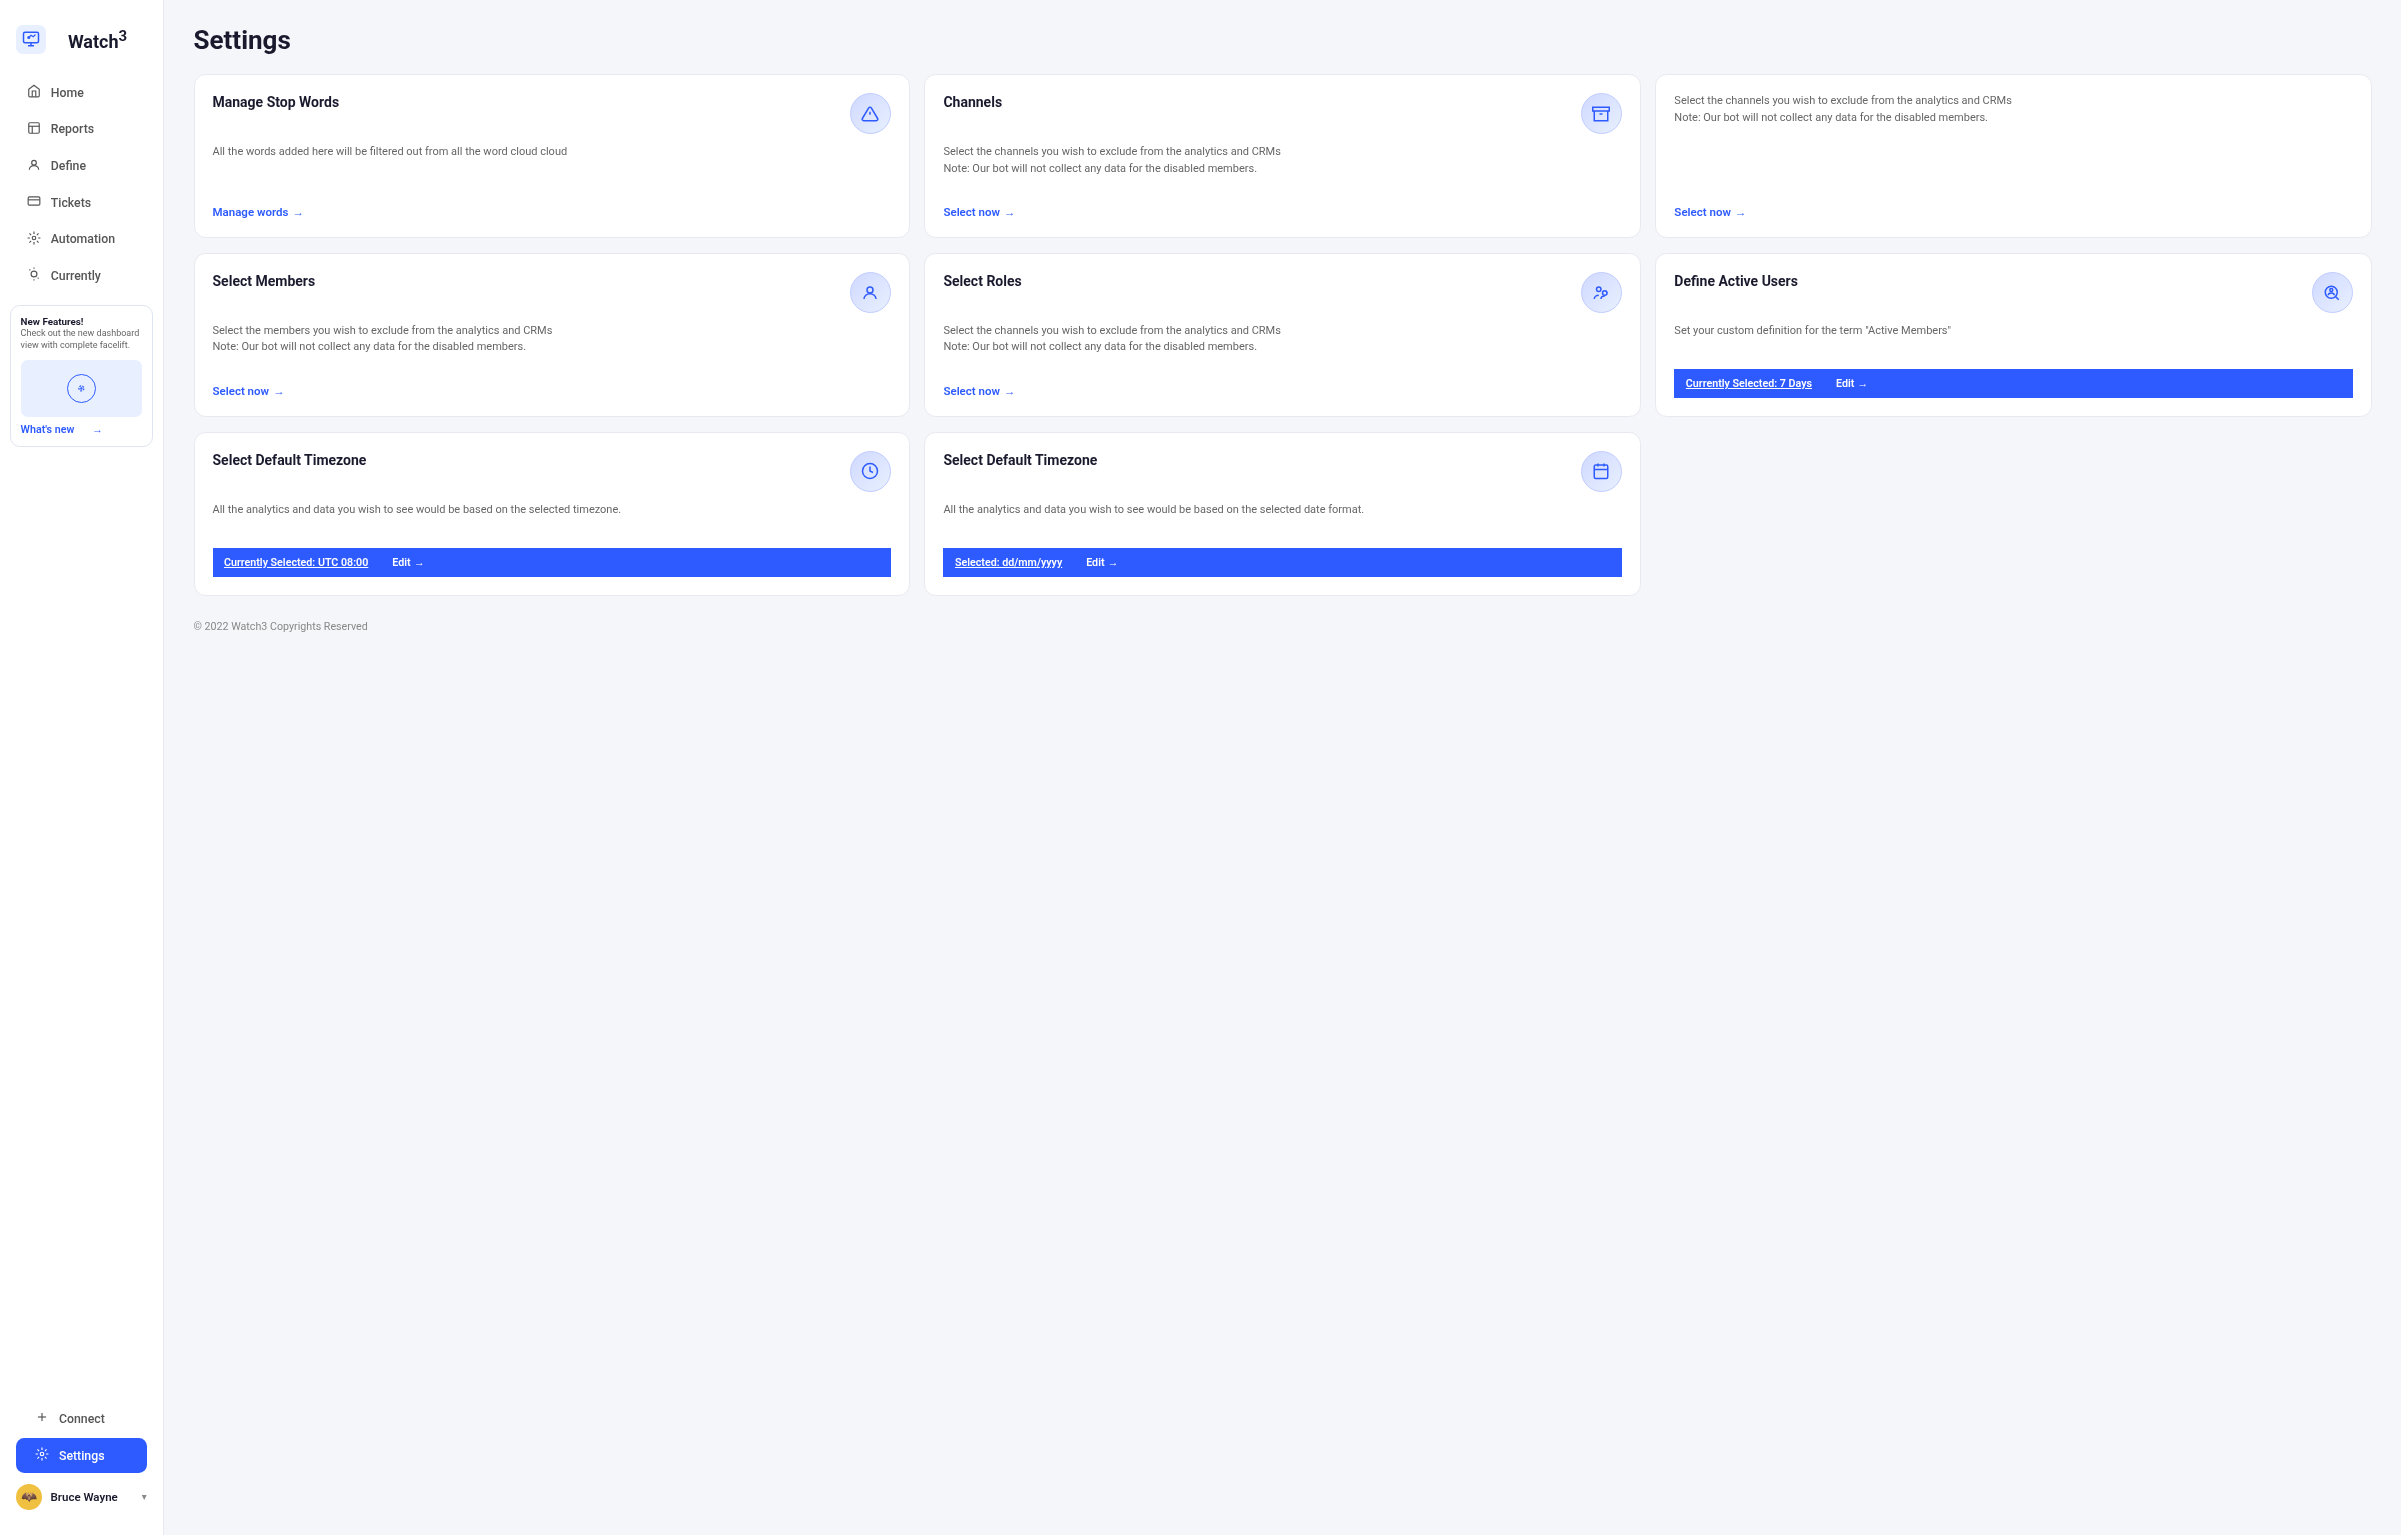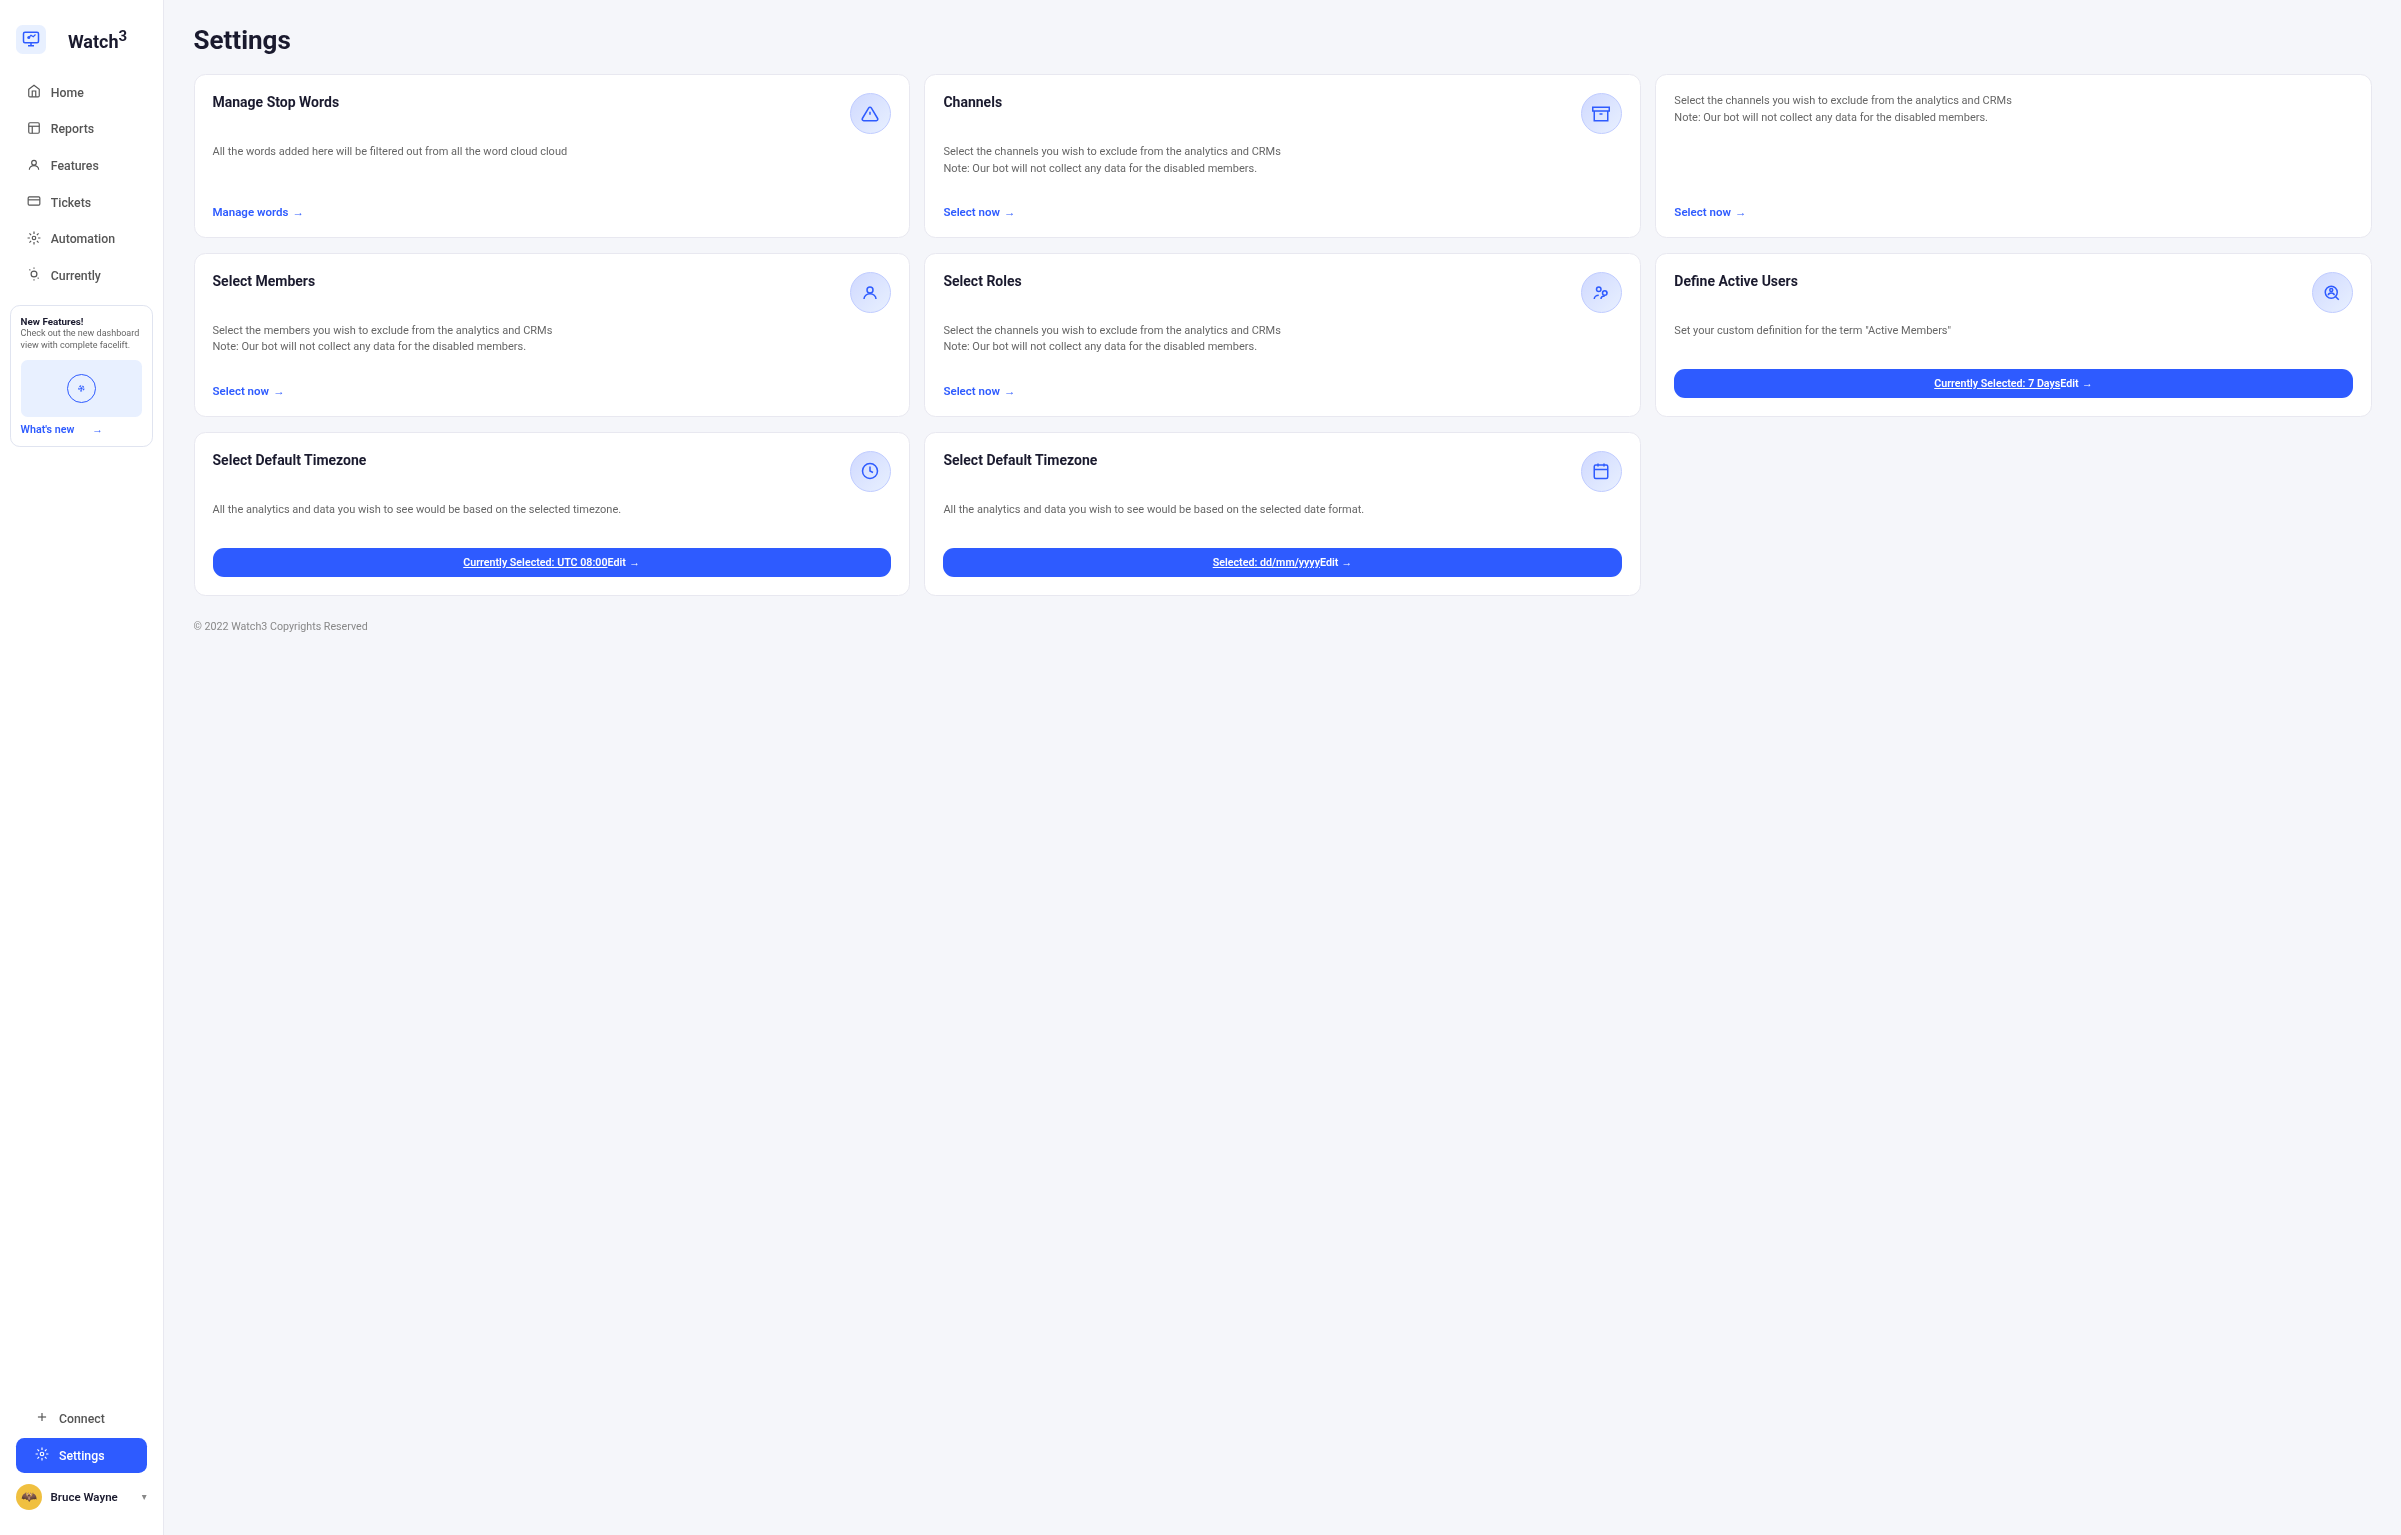--- a/index.html
+++ b/index.html
@@ -238,26 +238,27 @@
       font-weight: 600;
       cursor: pointer;
       display: flex;
       align-items: flex-start;
       gap: 4.1px;
       margin-top: auto;
     }
 
     .card-selected-bar {
       background: #2e5bff;
-      border-radius: 11px;
+      border-radius: 0;
       padding: 8.2px 11.5px;
       display: flex;
       align-items: center;
-      justify-content: center;
+      justify-content: flex-start;
       margin-top: auto;
+      gap: 24px;
     }
 
     .selected-label {
       color: #fff;
       font-size: 10.7px;
       font-weight: 600;
       text-decoration: underline;
       cursor: pointer;
     }
 
@@ -322,21 +323,21 @@
       </span>
       <span>Reports</span>
     </div>
     <div class="nav-item">
       <span class="nav-icon">
         <svg width="14" height="14" viewBox="0 0 24 24" fill="none" stroke="currentColor" stroke-width="2">
             <circle cx="12" cy="8" r="4"></circle>
             <path d="M4 20c0-4 3.6-7 8-7s8 3 8 7"></path>
           </svg>
       </span>
-      <span>Features</span>
+      <span>Define</span>
     </div>
     <div class="nav-item">
       <span class="nav-icon">
         <svg width="14" height="14" viewBox="0 0 24 24" fill="none" stroke="currentColor" stroke-width="2">
             <rect x="2" y="5" width="20" height="14" rx="2"></rect>
             <line x1="2" y1="10" x2="22" y2="10"></line>
           </svg>
       </span>
       <span>Tickets</span>
     </div>

